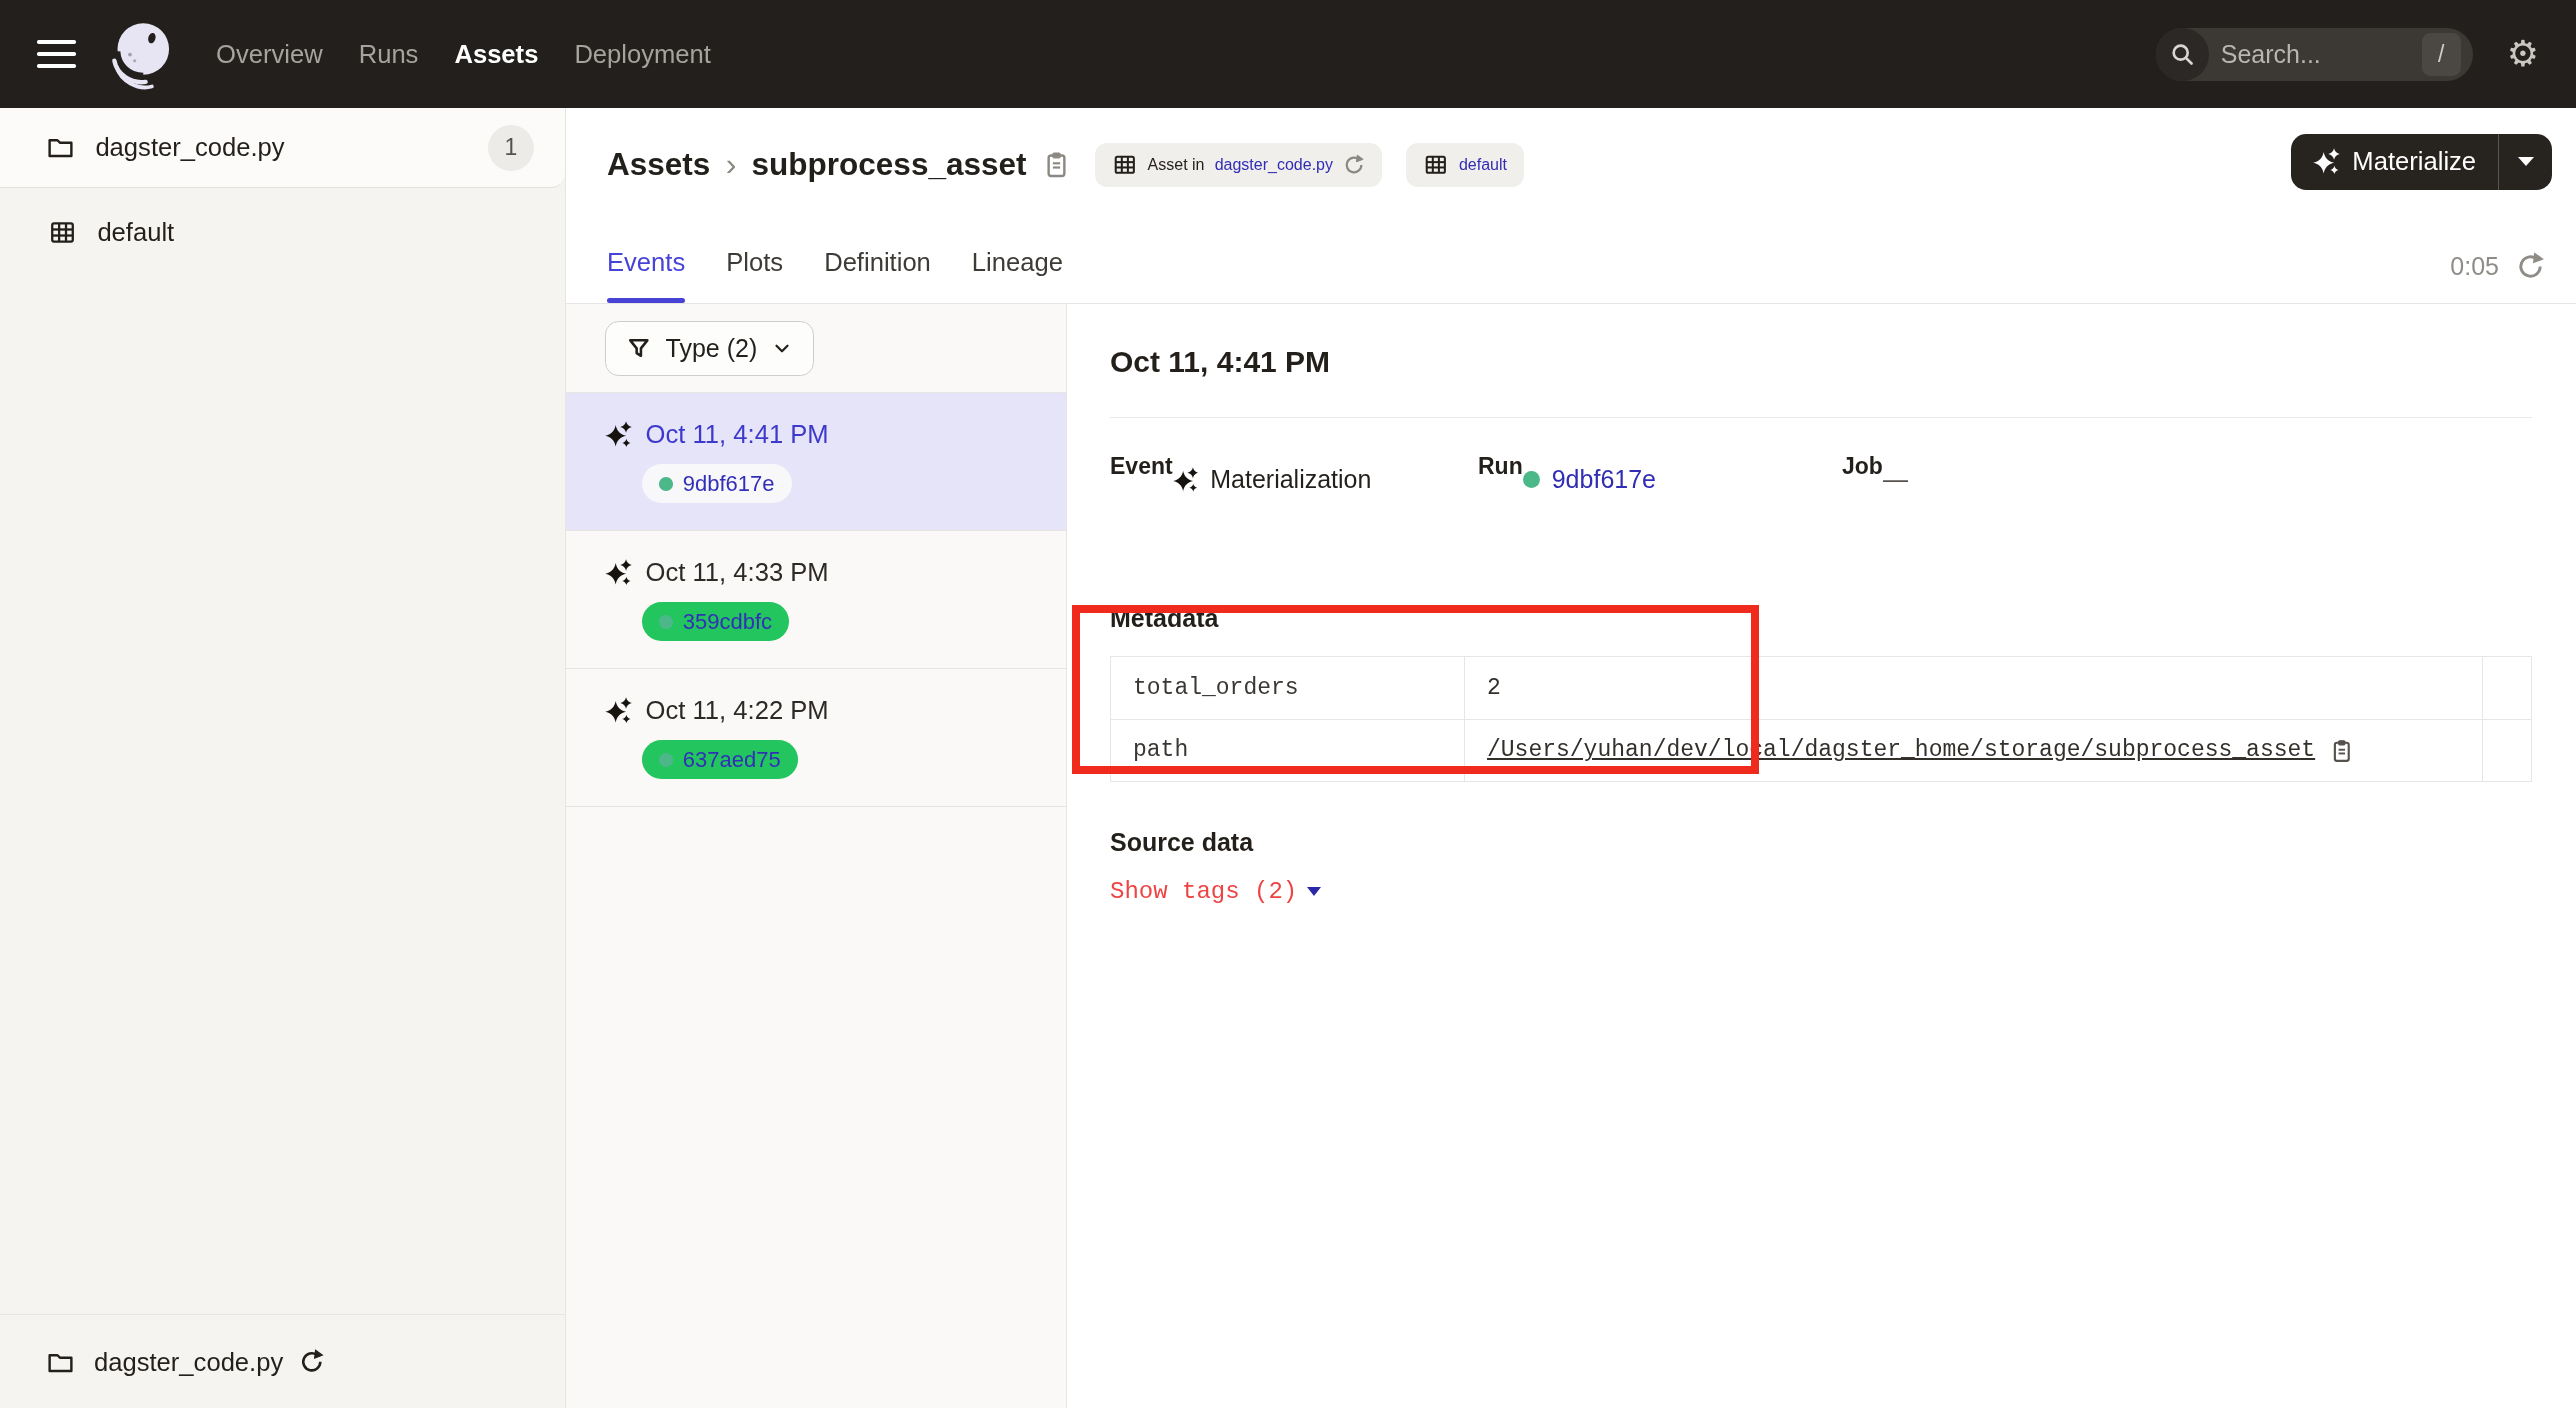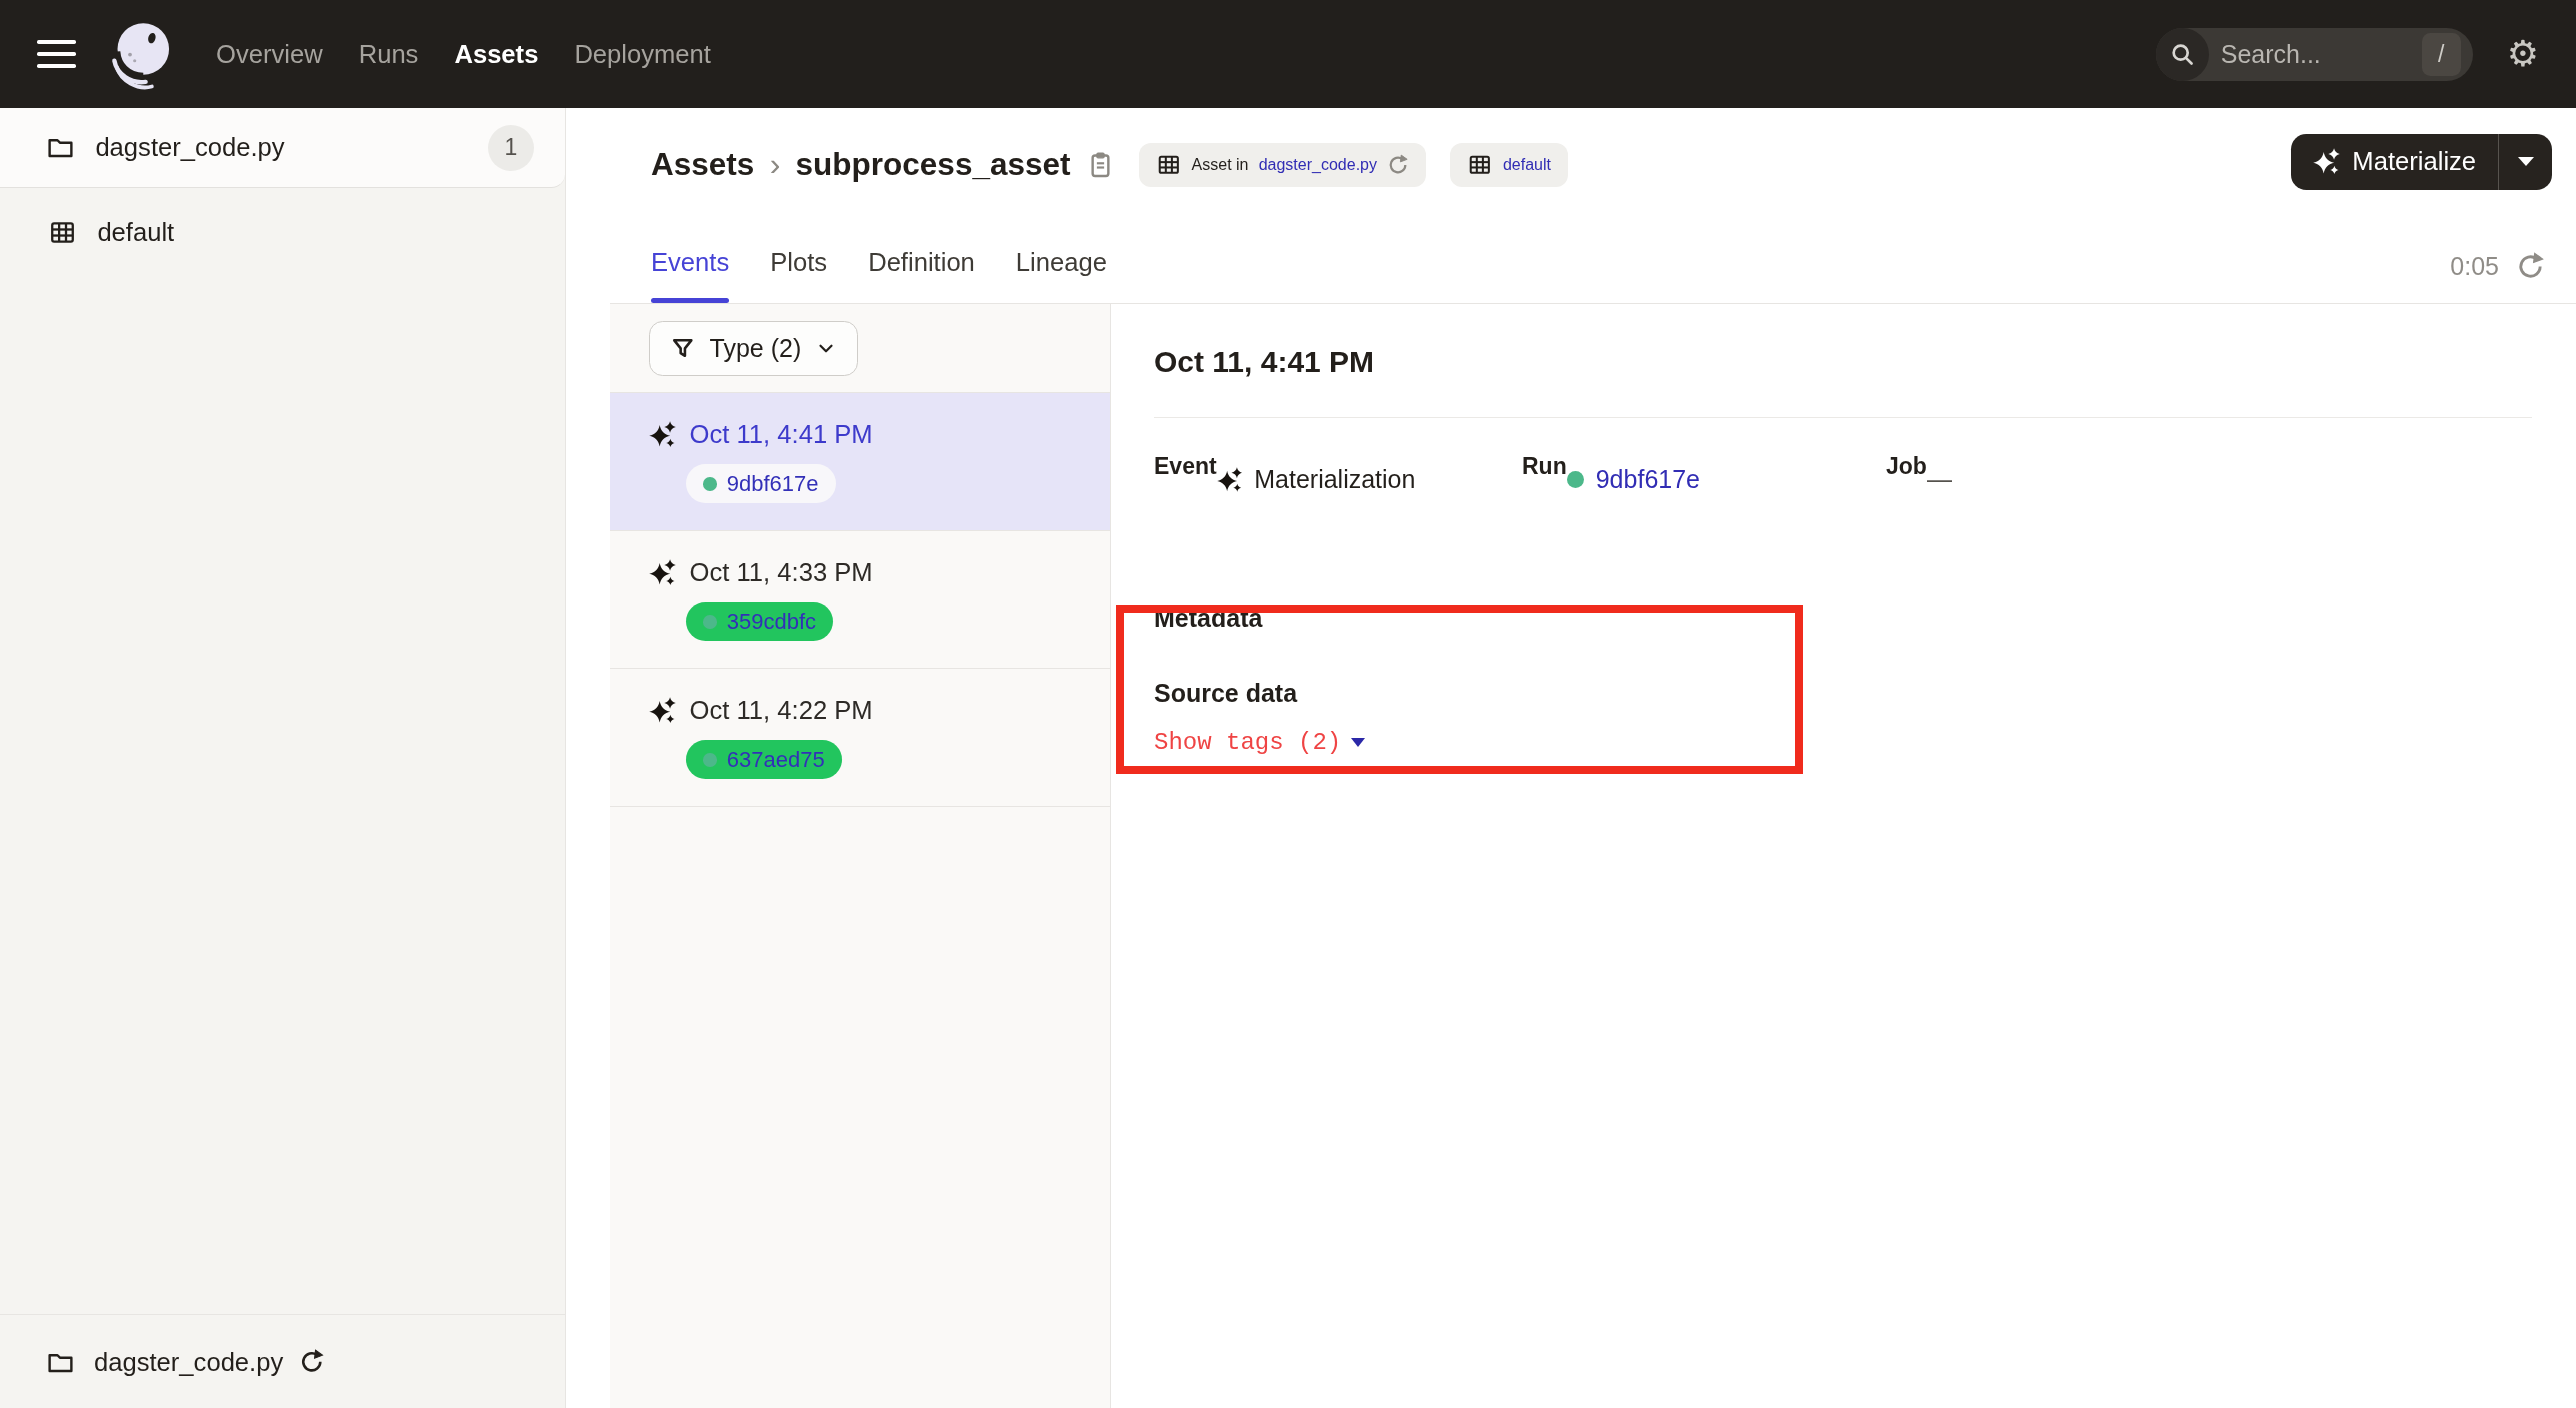--- a/index.html
+++ b/index.html
@@ -17,21 +17,21 @@
   .navlink.active { color:#fff; font-weight:700; }
   .topnav-right { margin-left:auto; display:flex; align-items:center; }
   .searchbox { width:317px; height:53px; background:#3C3935; border-radius:26.4px; display:flex; align-items:center; position:relative; }
   .search-iconwrap { width:53px; height:53px; border-radius:50%; background:#2B2825; display:flex; align-items:center; justify-content:center; flex:0 0 auto; }
   .searchbox input { background:transparent; border:none; outline:none; color:#CFCDC8; font-size:25px; font-family:"Liberation Sans",sans-serif; width:166px; padding-left:12px; }
   .searchbox input::placeholder { color:#B9B6B1; }
   .slash-key { position:absolute; right:12px; width:39px; height:43px; background:#4B4742; border-radius:8.5px; color:#CFCDC8; font-size:23px; display:flex; align-items:center; justify-content:center; }
   .gear { margin-left:34px; font-family:"DejaVu Sans",sans-serif; font-size:36px; color:#C9C7C2; line-height:1; cursor:pointer; }
 
   
-  .body-split { flex:1; display:flex; min-height:0;gap:44px; }
+  .body-split { flex:1; display:flex; min-height:0; }
 
   
   .sidebar { width:566px; flex:0 0 auto; background:#F5F4F1; border-right:0.9px solid #E7E5E2; position:relative; }
   .sidebar-header { height:80px; background:#FCFBFA; border-bottom:0.9px solid #E3E1DE; border-bottom-right-radius:13.6px; display:flex; align-items:center; padding:0 31px 0 46px; cursor:pointer; }
   .sidebar-header .label, .sidebar-row .label { font-size:25.6px; font-weight:500; color:#231F1B; margin-left:20.4px; }
   .count-badge { margin-left:auto; width:46px; height:46px; border-radius:50%; background:#ECEBE8; color:#55524D; font-size:23px; display:flex; align-items:center; justify-content:center; }
   .sidebar-row { height:61px; margin-top:13.6px; display:flex; align-items:center; padding:0 31px 0 48px; cursor:pointer; }
   .sidebar-footer { position:absolute; left:0; right:0; bottom:0; height:95px; border-top:0.9px solid #E7E5E2; display:flex; align-items:center; padding:0 31px 0 46px; }
   .sidebar-footer .label { font-size:25.6px; font-weight:500; margin-left:19px; }
   .sidebar-footer .refresh { margin-left:15.3px; cursor:pointer; }
@@ -340,20 +340,39 @@
                 <span class="blue-link">9dbf617e</span>
               </span>
             </div>
             <div class="info-col">
               <span class="info-label">Job</span>
               <span class="info-value dash">—</span>
             </div>
           </div>
 
           <div class="section-h metadata-h">Metadata</div>
+          <div class="meta-table">
+            <div class="meta-row">
+              <span class="meta-key">total_orders</span>
+              <span class="meta-val">
+                  <span>2</span>
+                </span>
+              <span class="meta-end"></span>
+            </div>
+            <div class="meta-row">
+              <span class="meta-key">path</span>
+              <span class="meta-val">
+                <span class="path-link">/Users/yuhan/dev/local/dagster_home/storage/subprocess_asset</span>
+                <svg class="icon" width="25.6" height="25.6" viewBox="0 0 24 24" stroke="#55524D" fill="#55524D">
+                    <use href="#i-clipboard"></use>
+                  </svg>
+              </span>
+              <span class="meta-end"></span>
+            </div>
+          </div>
 
           <div class="section-h source-h">Source data</div>
 
           <div class="show-tags">
             <span>Show tags (2)</span>
             <span class="tri-down"></span>
           </div>
 
           <div class="annotation"></div>
         </div>

